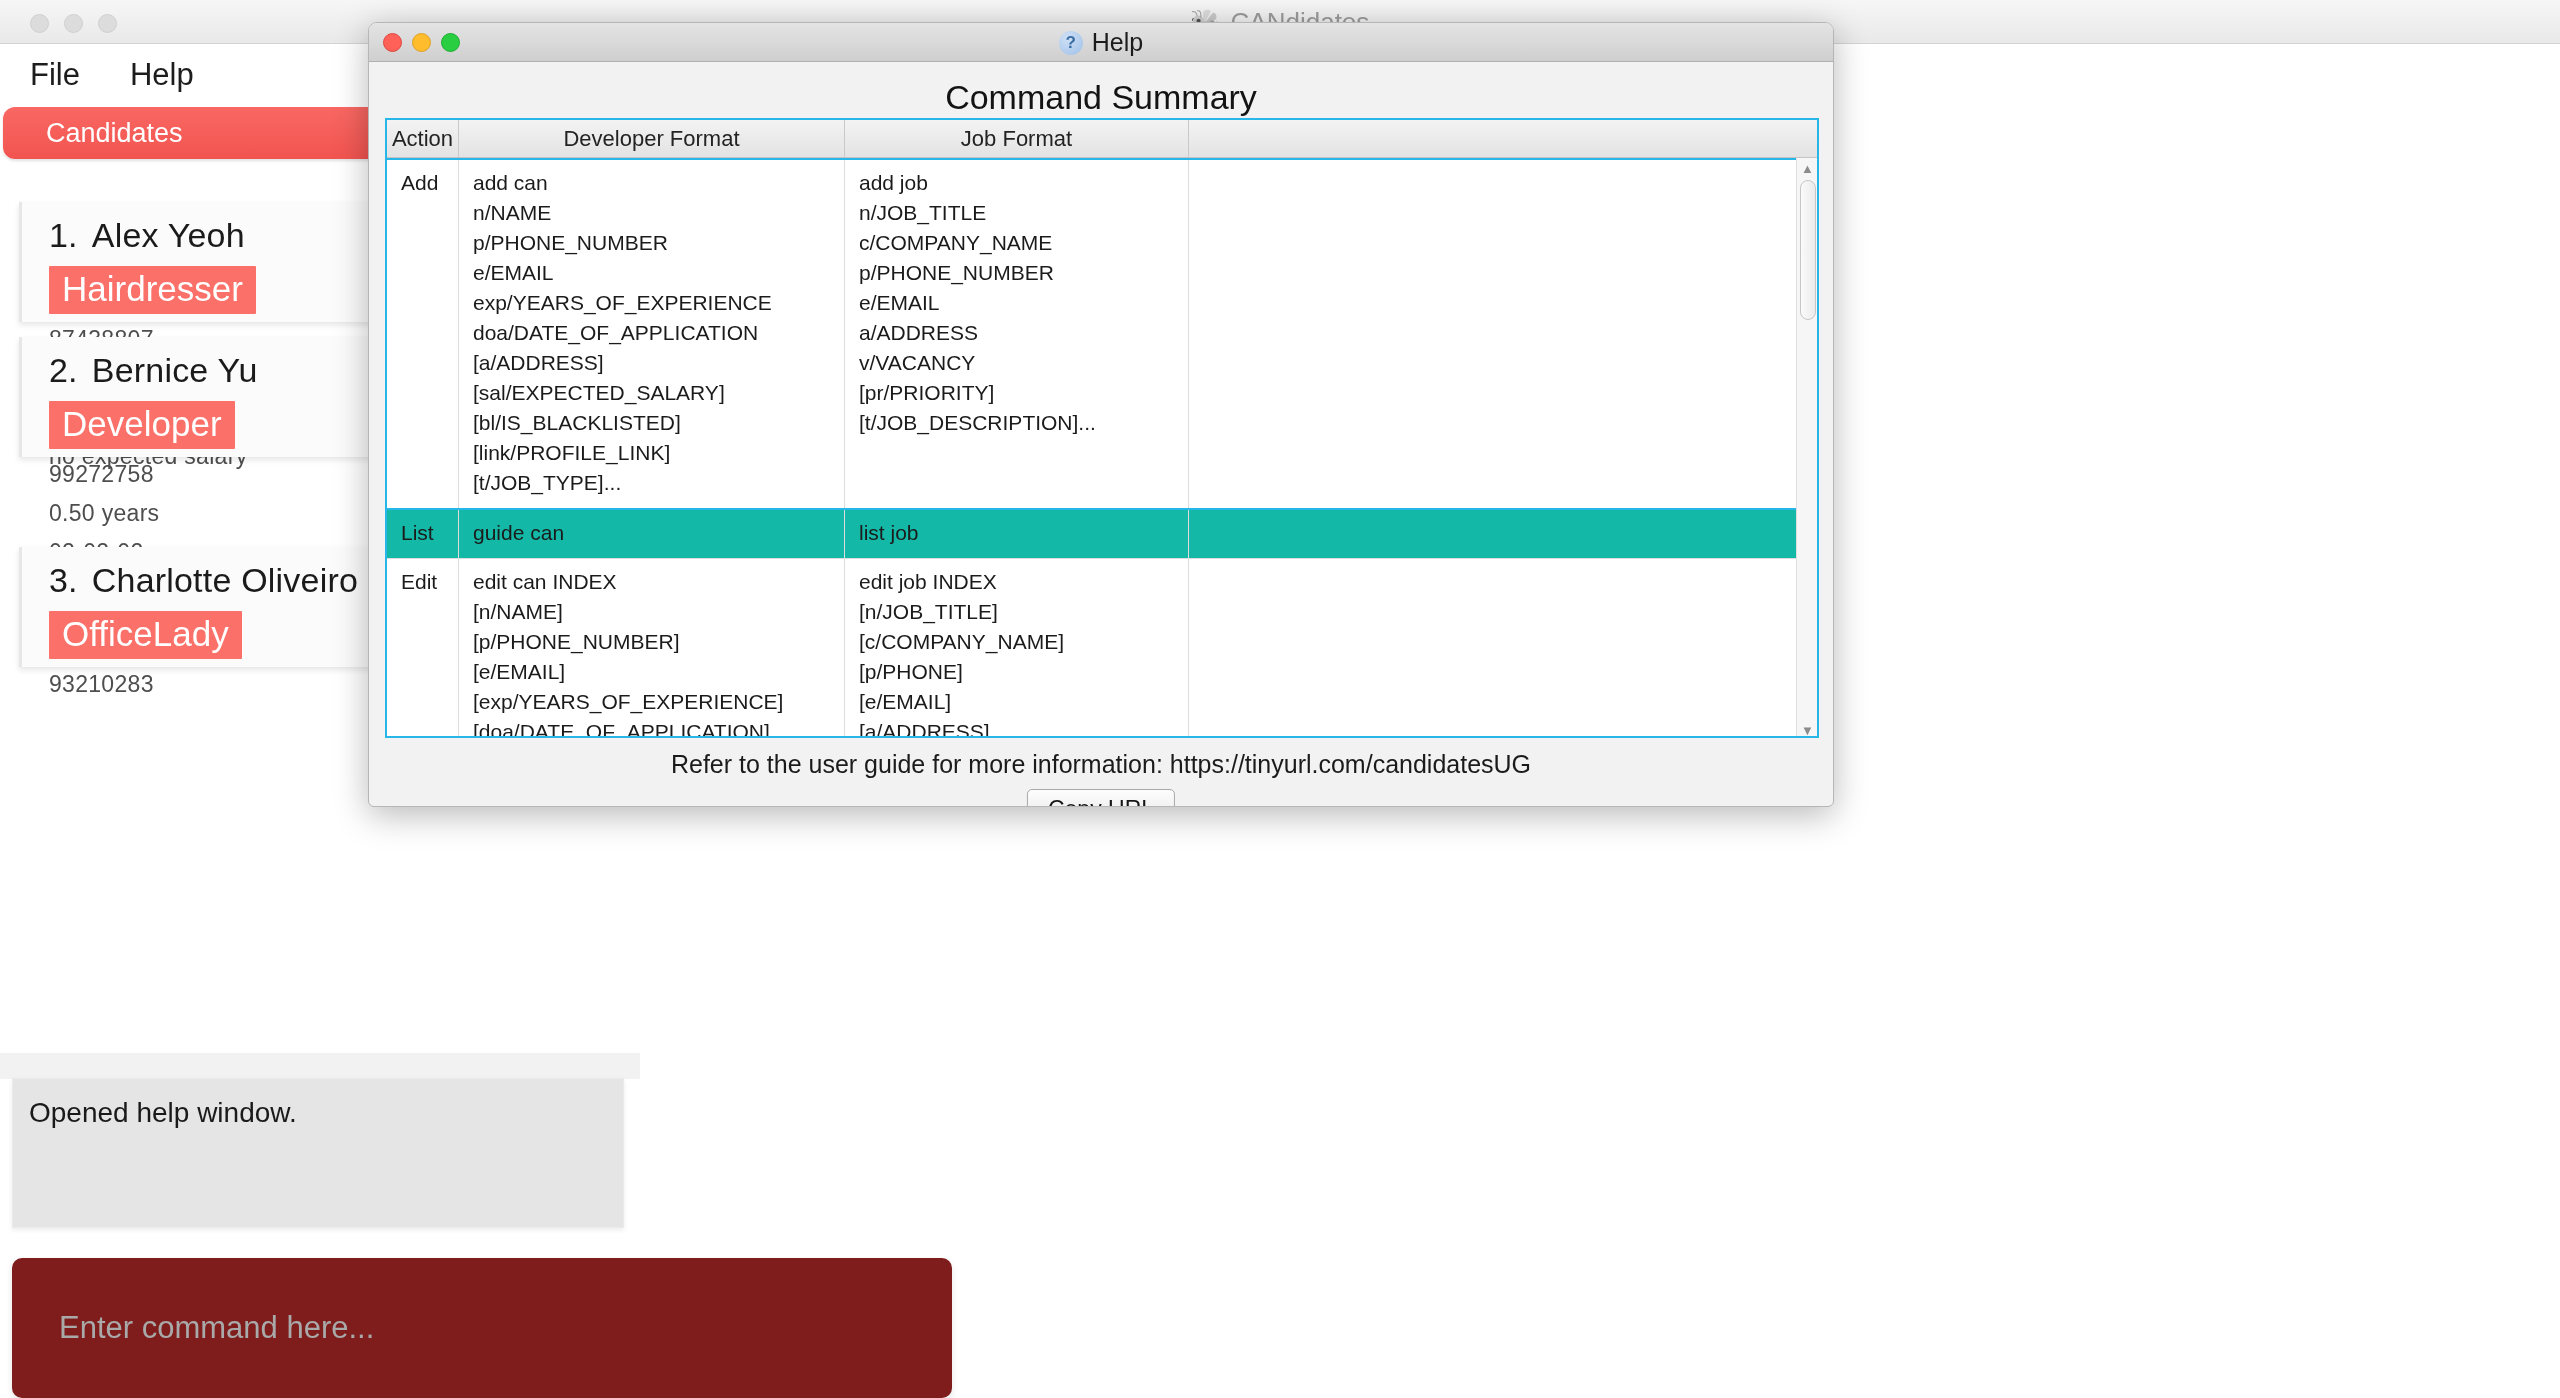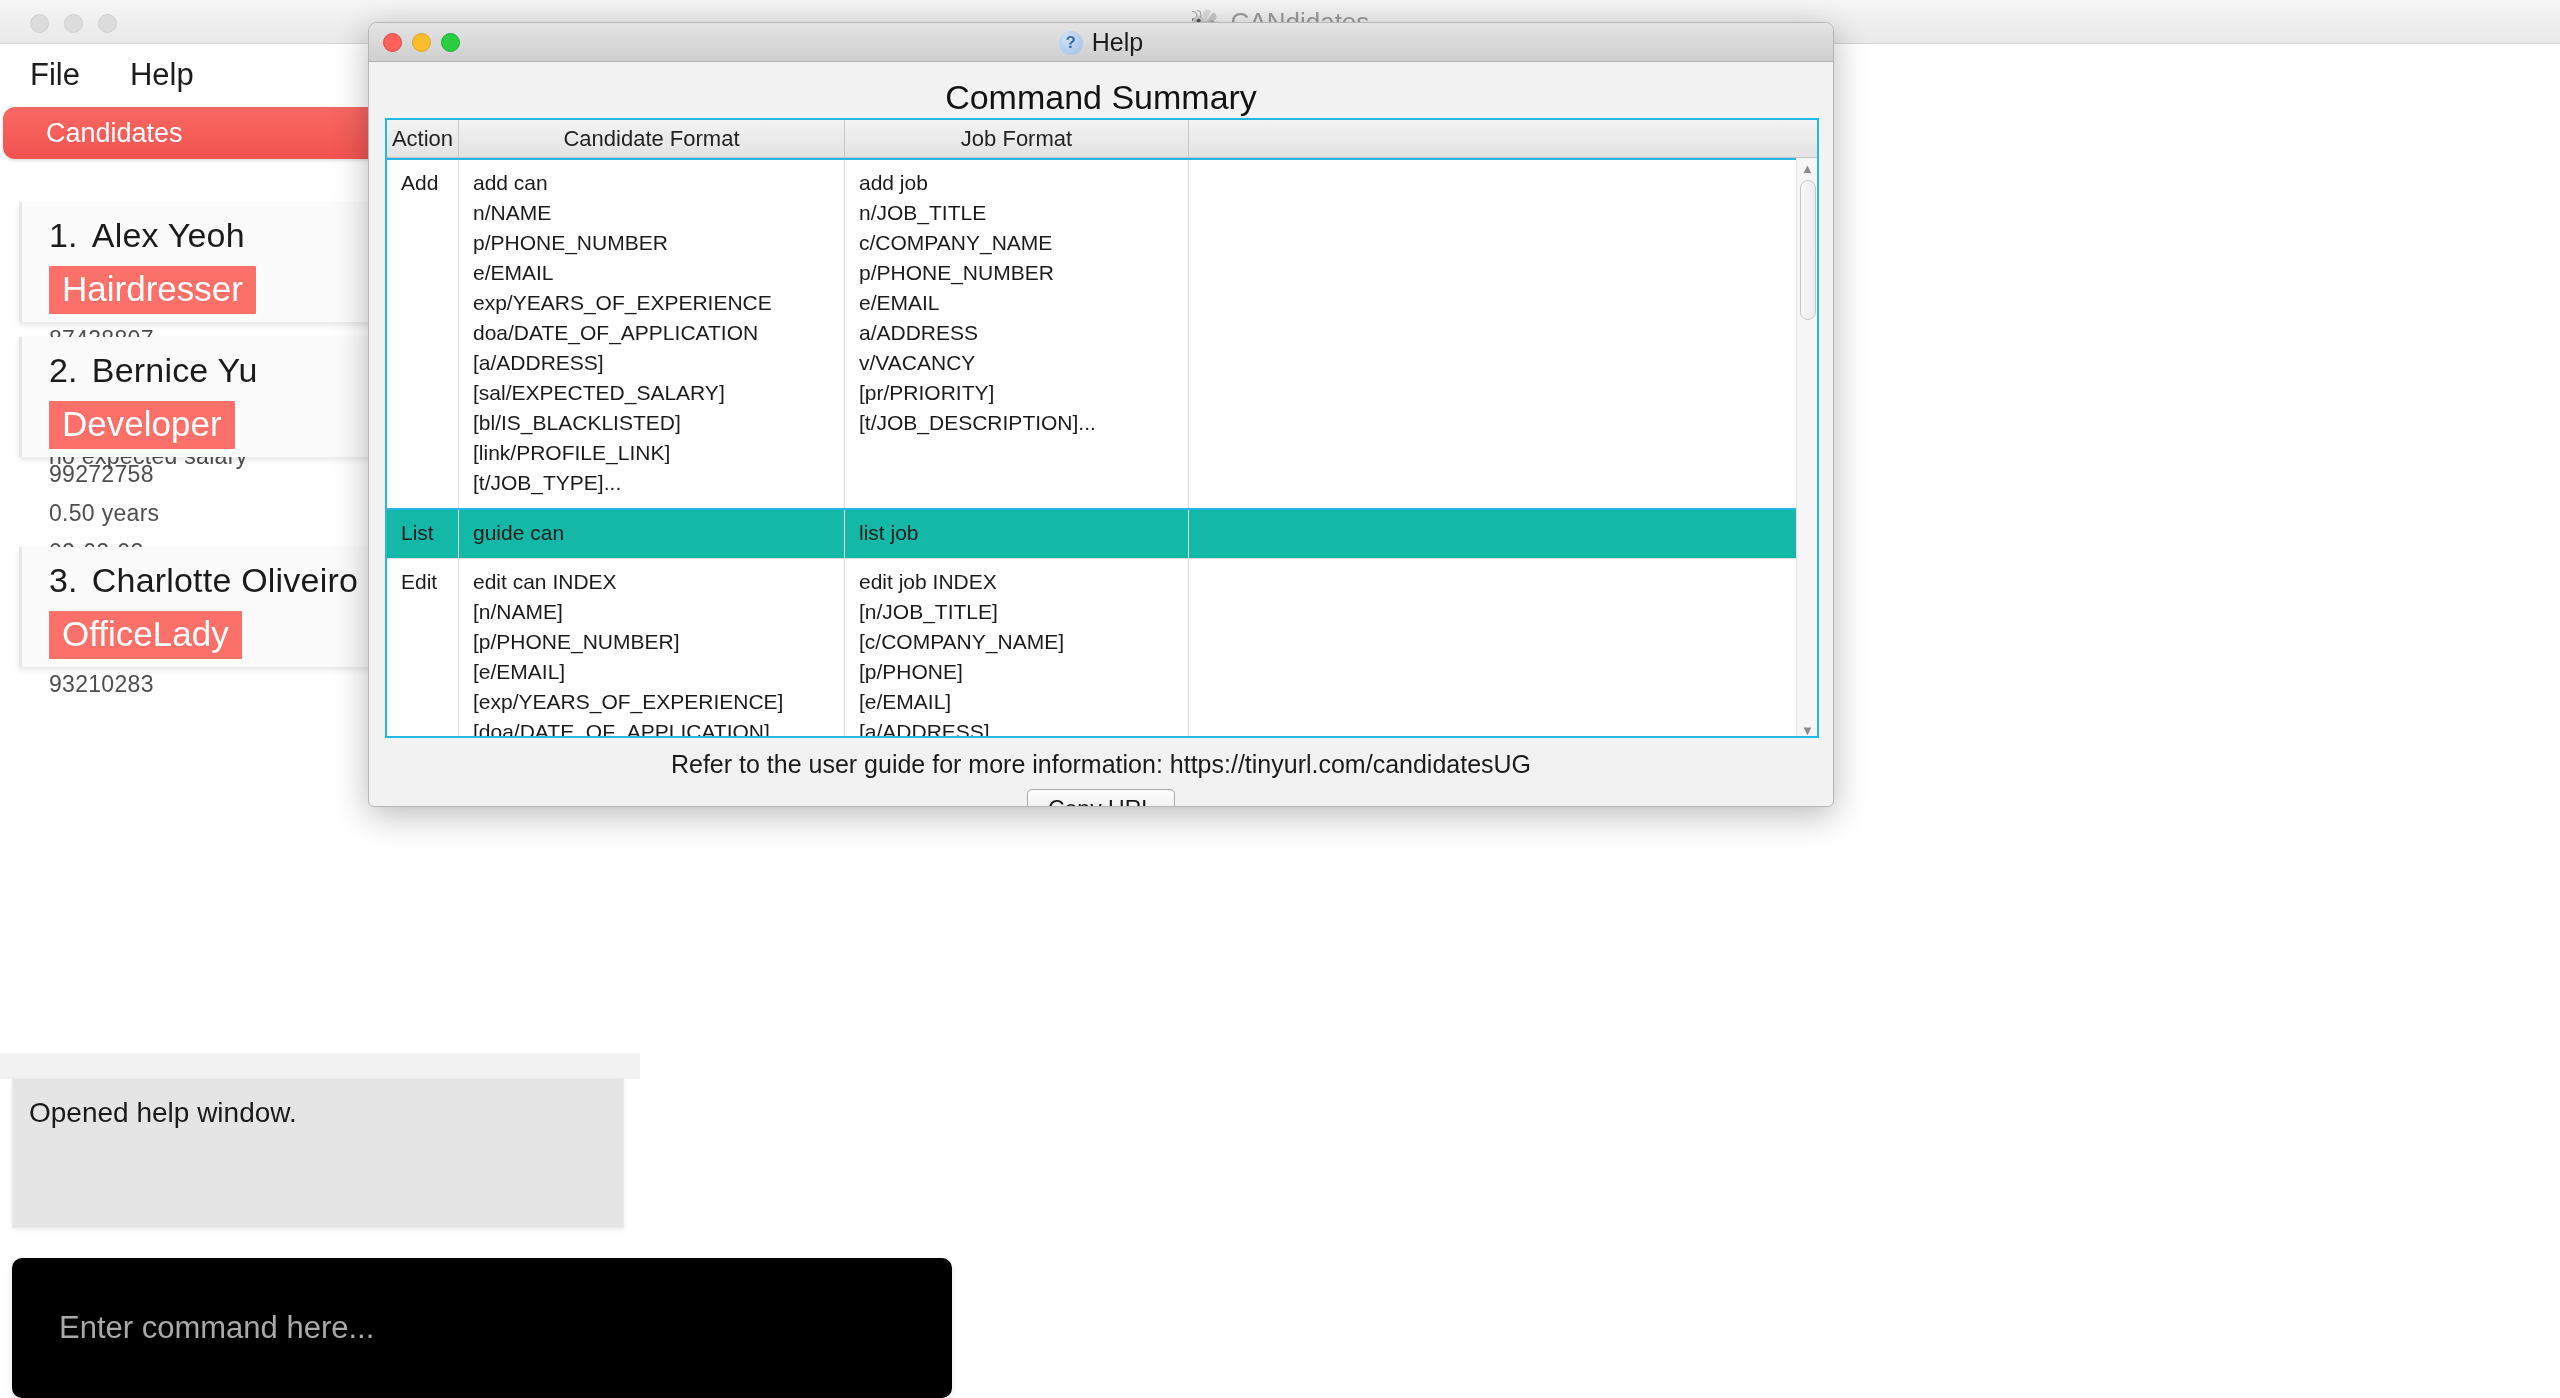--- a/index.html
+++ b/index.html
@@ -104,21 +104,21 @@
   #result-strip {
     position: absolute; left: 0; top: 1053px;
     width: 640px; height: 26px;
     background: #f2f2f2;
   }
 
   
   #command-box {
     position: absolute; left: 12px; top: 1258px;
     width: 940px; height: 140px;
-    background: #000000;
+    background: #7f1d1d;
     border-radius: 10px;
     box-shadow: 0 3px 7px rgba(0,0,0,.10);
     display: flex; align-items: center;
     padding-left: 47px;
   }
   #command-placeholder { font-size: 31px; color: #a9a9a9; }
 
   
   #help-window {
     position: absolute; left: 368px; top: 22px;
@@ -312,21 +312,21 @@
       <span id="help-title-text">Help</span>
     </div>
   </div>
 
   <div id="help-heading">Command Summary</div>
 
   <div id="table-panel">
 
     <div id="table-header">
       <div class="th col-action">Action</div>
-      <div class="th col-cand">Candidate Format</div>
+      <div class="th col-cand">Developer Format</div>
       <div class="th col-job">Job Format</div>
       <div class="th col-pad"></div>
     </div>
 
     <div id="table-body">
 
       <div class="trow row-add">
         <div class="td col-action">Add</div>
         <div class="td col-cand">add can
 n/NAME

